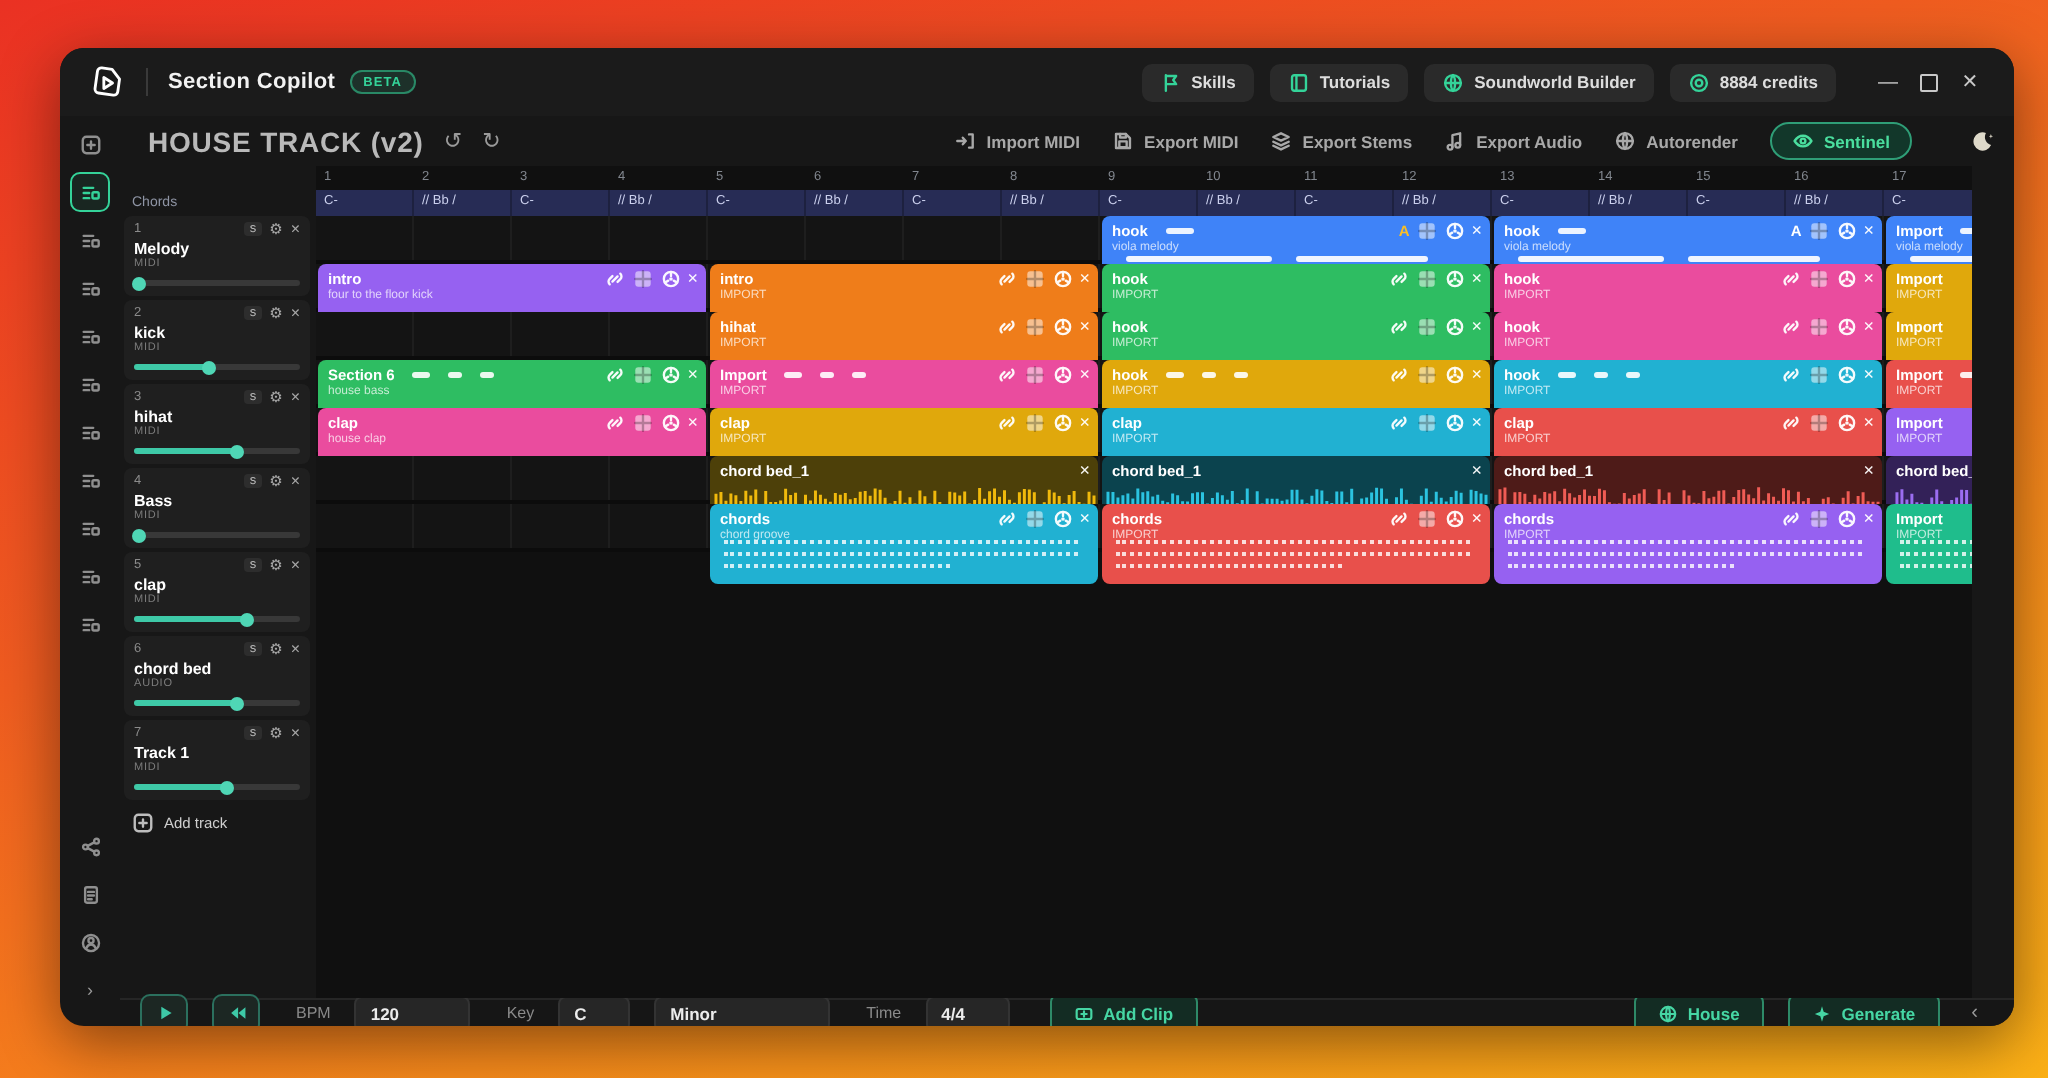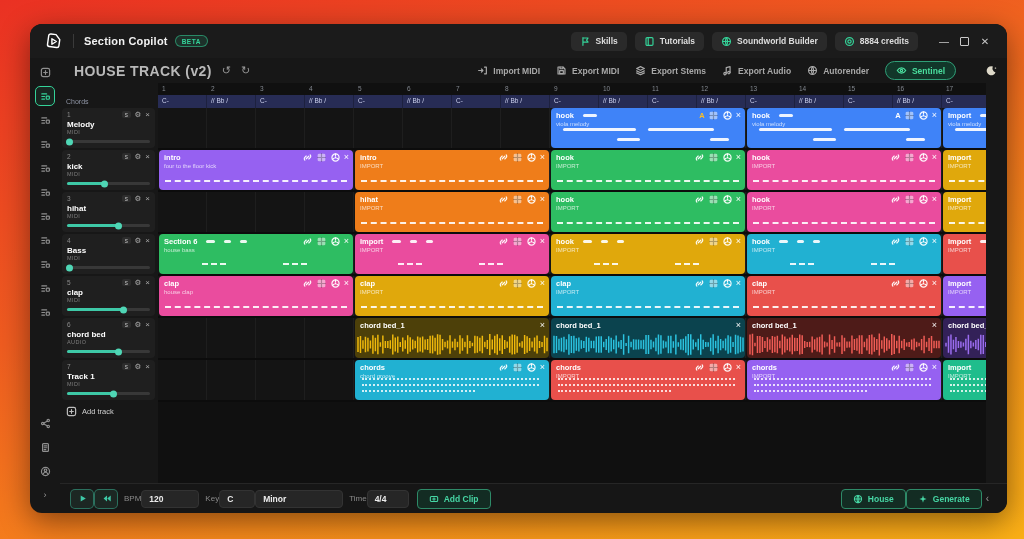--- a/index.html
+++ b/index.html
@@ -51,38 +51,38 @@
   .t-fill{position:absolute;left:0;top:0;bottom:0;background:#3ec9a7;border-radius:2px}
   .t-thumb{position:absolute;top:50%;width:7px;height:7px;background:#4fd6b5;border-radius:50%;transform:translate(-3px,-50%)}
   .add-track{display:flex;align-items:center;gap:5px;color:#cfcfcf;font-size:7.5px;margin:6px 0 0 4px;cursor:pointer}
   .add-track .ic{color:#bdbdbd}
   
   .gridwrap{flex:1;min-width:0;max-width:828px;overflow:hidden;position:relative;background:#101010;margin-right:2px}
   .bar-row{display:flex;height:12px}
   .bar-cell{width:49px;flex:none;color:#82878f;font-size:6.5px;padding:2px 0 0 4px}
   .chord-row{display:flex;height:13px;background:#272c55}
   .chord-cell{width:49px;flex:none;color:#ccd1ee;font-size:6.5px;padding:2px 0 0 4px;border-right:1px solid rgba(0,0,0,.25);cursor:pointer;white-space:nowrap;overflow:hidden}
-  .grid-row{position:relative;height:42px;background:#141414;border-bottom:2px solid #0c0c0c;background-image:repeating-linear-gradient(90deg,transparent 0 48px,#1e1e1e 48px 49px)}
+  .grid-row{position:relative;height:24px;background:#141414;border-bottom:2px solid #0c0c0c;background-image:repeating-linear-gradient(90deg,transparent 0 48px,#1e1e1e 48px 49px)}
   .clip{position:absolute;top:0;height:40px;border-radius:4px;overflow:hidden;cursor:pointer}
   .clip-head{display:flex;align-items:center;padding:3px 4px 0 5px;height:12px}
   .clip-title{color:#fff;font-size:7.5px;font-weight:700;white-space:nowrap}
   .clip-sub{color:rgba(255,255,255,.72);font-size:6px;padding:1px 5px 0;white-space:nowrap}
   .clip-icons{margin-left:auto;display:flex;align-items:center;gap:3px}
   .clip-ic{width:9px;height:9px;color:#fff;opacity:.95}
   .clip-a{font-size:7.5px;font-weight:800;line-height:9px}
   .clip-x{color:#fff;font-size:9px;line-height:9px;opacity:.95}
   .hd{display:inline-block;height:2.5px;background:rgba(255,255,255,.9);border-radius:2px;margin-left:9px}
   .nd{position:absolute;left:6px;right:6px;bottom:8px;border-top:2.5px dashed rgba(255,255,255,.9)}
   .nm{position:absolute;height:2.5px;background:rgba(255,255,255,.92);border-radius:2px}
   .nb{position:absolute;bottom:9px;width:24px;border-top:2.5px dashed rgba(255,255,255,.9)}
   .nc{position:absolute;left:7px;right:10px;border-top:2px dotted rgba(255,255,255,.8)}
   .clip.wave .clip-head{height:11px}
   .wavesvg{position:absolute;left:1px;right:1px;bottom:1px;width:calc(100% - 2px);height:25px}
   
-  .transport{height:30px;flex:none;border-top:1px solid #262626;display:flex;align-items:center;gap:0;padding:0 14px 0 10px;background:#161616}
+  .transport{height:14px;flex:none;border-top:1px solid #262626;display:flex;align-items:center;gap:12px;padding:0 14px 0 10px;background:#161616}
   .pbtn{width:24px;height:20px;border:1px solid rgba(62,201,167,.45);background:#1c2723;border-radius:5px;color:#3ec9a7;display:inline-flex;align-items:center;justify-content:center;cursor:pointer}
   .pbtn .ic{width:11px;height:11px}
   .tlab{color:#8a8a8a;font-size:8px;margin-left:6px}
   .tin{background:#262626;border:1px solid #333;border-radius:4px;color:#ececec;font-size:8.5px;font-weight:600;padding:3px 7px;cursor:text}
   .w-bpm{width:58px}.w-key{width:36px}.w-scale{width:88px}.w-time{width:42px}
   .gbtn{display:inline-flex;align-items:center;gap:5px;background:#132c23;border:1px solid #2e8a68;color:#46d6a4;border-radius:4px;padding:4px 11px;font-size:8.5px;font-weight:700;cursor:pointer}
   .gbtn .ic{width:10px;height:10px}
   .tr-spacer{flex:1}
   .chev{color:#9a9a9a;font-size:10px;cursor:pointer;padding:0 4px}
   .ic{fill:none;stroke:currentColor;stroke-width:1.3;stroke-linecap:round;stroke-linejoin:round;width:11px;height:11px;flex:none}

